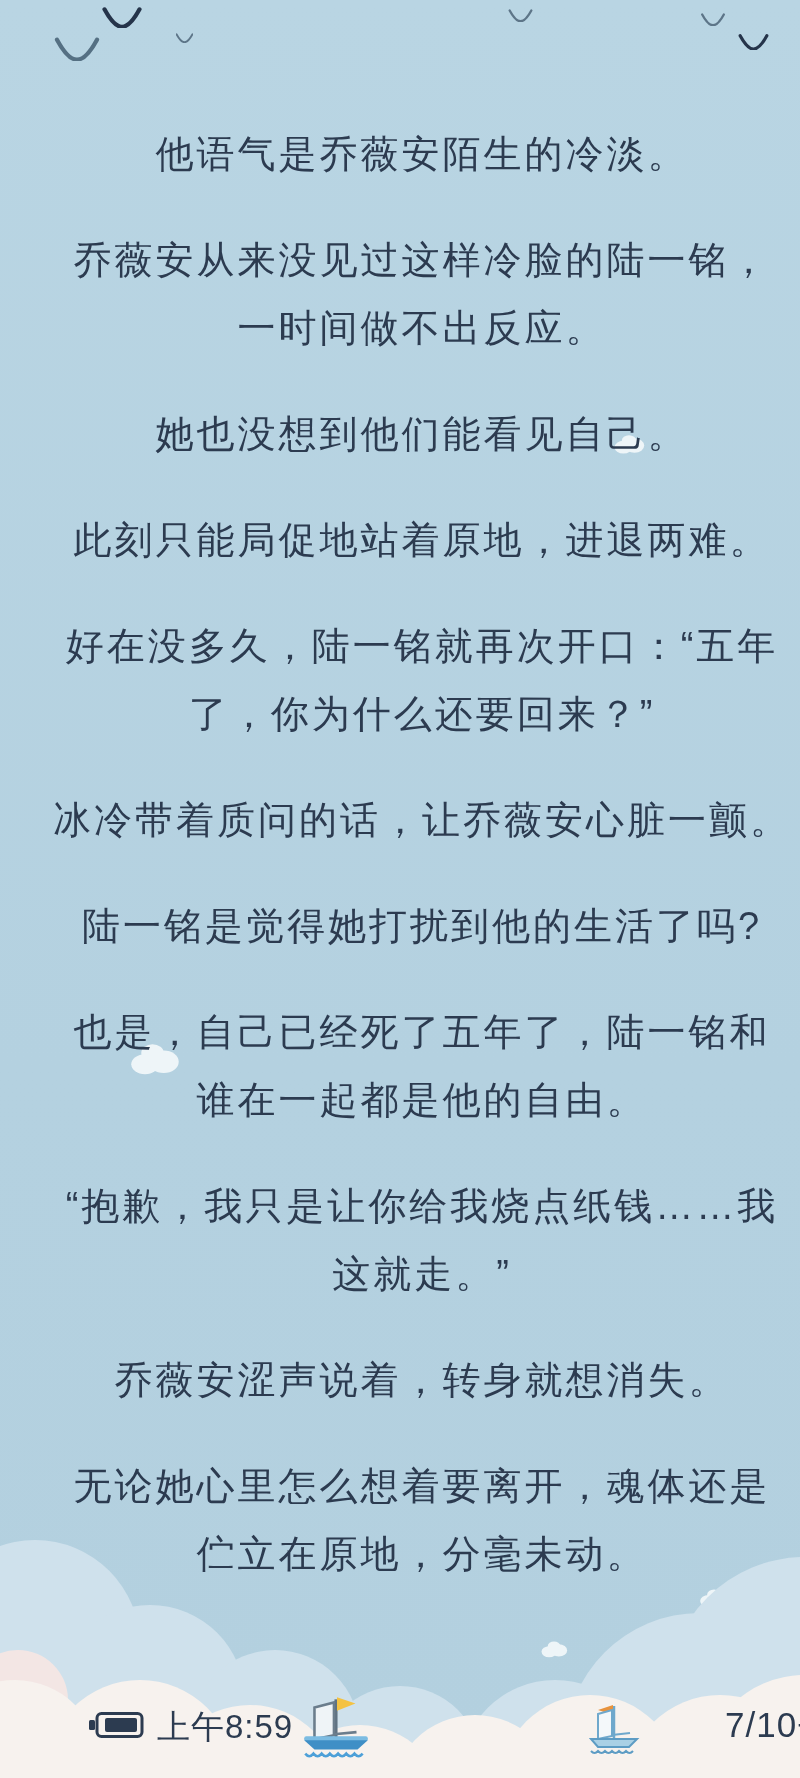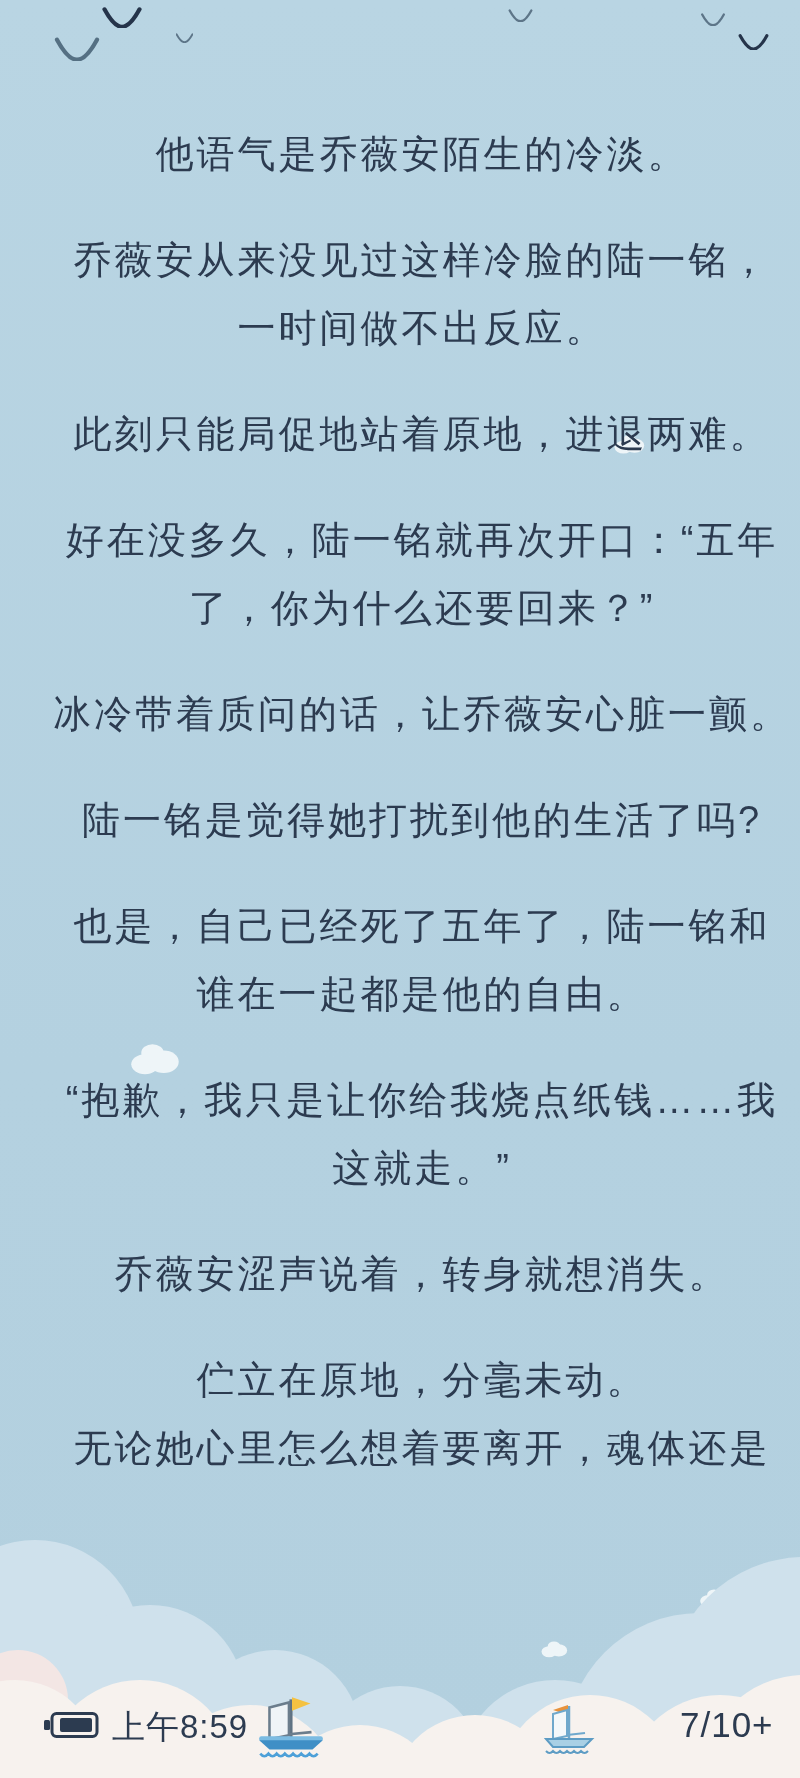--- a/index.html
+++ b/index.html
@@ -40,21 +40,21 @@
   .f2{left:45px;top:1680px;width:190px;height:190px;}
   .f3{left:160px;top:1705px;width:180px;height:180px;}
   .f4{left:275px;top:1725px;width:170px;height:170px;}
   .f5{left:390px;top:1715px;width:170px;height:170px;}
   .f6{left:500px;top:1695px;width:180px;height:180px;}
   .f7{left:625px;top:1695px;width:190px;height:190px;}
   .f8{left:700px;top:1675px;width:210px;height:210px;}
   .f9{left:0;top:1772px;width:800px;height:6px;border-radius:0;}
 
   
-  .bar-item{position:absolute;z-index:6;}
+  .bar-item{position:absolute;z-index:6;margin-left:45px;}
   .battery{left:44px;top:1712px;width:55px;height:26px;}
   .battery svg{display:block;width:100%;height:100%;}
   .time{left:112px;top:1705px;height:44px;line-height:44px;
         font-size:33px;color:#2c3b50;letter-spacing:1px;}
   .boat1{left:250px;top:1694px;width:82px;height:64px;}
   .boat2{left:538px;top:1702px;width:62px;height:52px;}
   .boat1 svg,.boat2 svg{display:block;width:100%;height:100%;}
   .pageind{left:680px;top:1703px;height:44px;line-height:44px;
            font-size:35px;color:#2c3b50;letter-spacing:1px;}
 </style>
@@ -133,20 +133,23 @@
 
   <div class="text-area">
     <p class="para">
         <span class="line">他语气是乔薇安陌生的冷淡。</span>
       </p>
     <p class="para">
         <span class="line">乔薇安从来没见过这样冷脸的陆一铭，</span>
         <span class="line">一时间做不出反应。</span>
       </p>
     <p class="para">
+        <span class="line">她也没想到他们能看见自己。</span>
+      </p>
+    <p class="para">
         <span class="line">此刻只能局促地站着原地，进退两难。</span>
       </p>
     <p class="para">
         <span class="line">好在没多久，陆一铭就再次开口：“五年</span>
         <span class="line">了，你为什么还要回来？”</span>
       </p>
     <p class="para">
         <span class="line">冰冷带着质问的话，让乔薇安心脏一颤。</span>
       </p>
     <p class="para">
@@ -157,22 +160,22 @@
         <span class="line">谁在一起都是他的自由。</span>
       </p>
     <p class="para">
         <span class="line">“抱歉，我只是让你给我烧点纸钱……我</span>
         <span class="line">这就走。”</span>
       </p>
     <p class="para">
         <span class="line">乔薇安涩声说着，转身就想消失。</span>
       </p>
     <p class="para">
+        <span class="line">无论她心里怎么想着要离开，魂体还是</span>
         <span class="line">伫立在原地，分毫未动。</span>
-        <span class="line">无论她心里怎么想着要离开，魂体还是</span>
       </p>
   </div>
 
   <div>
     <i class="cl back bA"></i>
       <i class="cl back bB"></i>
       <i class="cl back bC"></i>
     <i class="cl back bD"></i>
       <i class="cl back bE"></i>
       <i class="cl back bF"></i>

